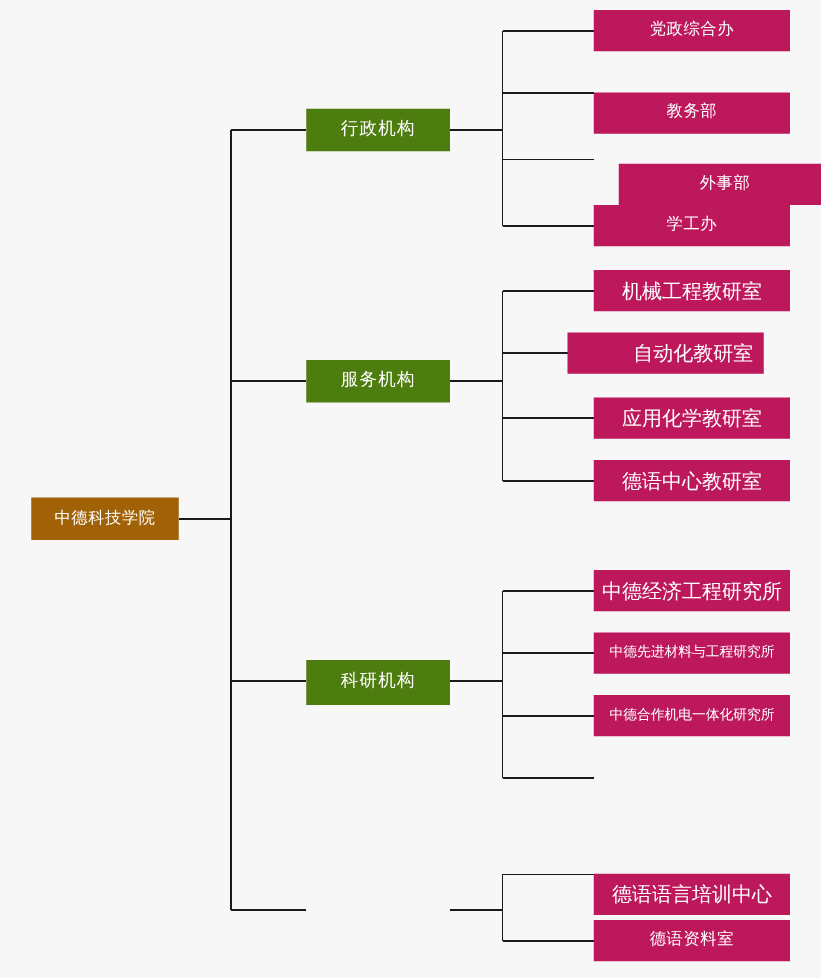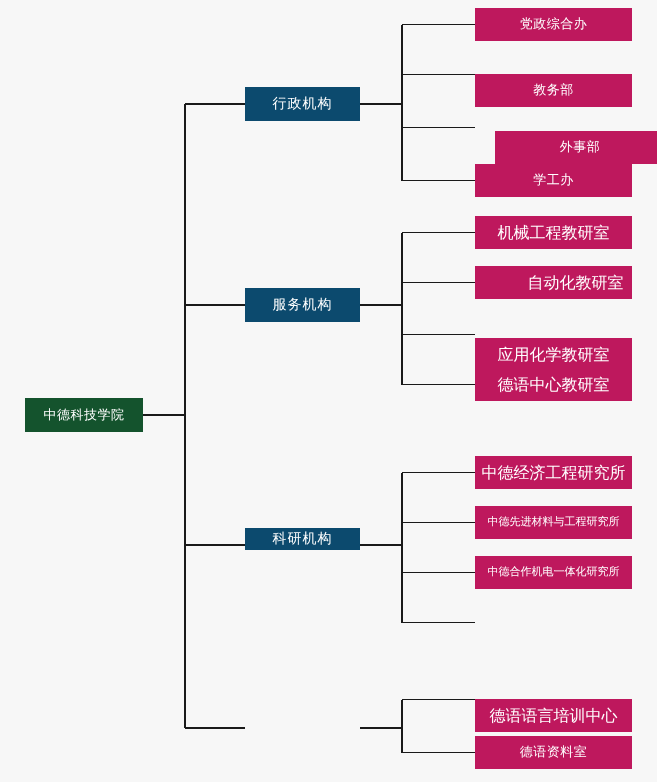--- a/index.html
+++ b/index.html
@@ -32,26 +32,26 @@
     display: flex;
     align-items: center;
     justify-content: center;
     color: #ffffff;
     text-align: center;
     line-height: 1.1;
     white-space: nowrap;
     overflow: hidden;
   }
   .node-root {
-    background: #14532d;
+    background: #a16207;
     font-size: 13px;
     letter-spacing: 0.5px;
   }
   .node-branch {
-    background: #0c4a6e;
+    background: #4d7c0f;
     font-size: 14px;
     letter-spacing: 1px;
   }
   .node-leaf {
     background: #be185d;
     font-size: 13px;
     letter-spacing: 0.5px;
   }
   .node-leaf.small {
     font-size: 16px;
@@ -97,22 +97,22 @@
       <line x1="402" y1="752.5" x2="475" y2="752.5" stroke="#1a1a1a" stroke-width="1.4" shape-rendering="crispEdges"></line>
     </svg>
 <div class="node node-root" style="left: 25px; top: 398px; width: 118px; height: 34px;">中德科技学院</div>
     <div class="node node-branch" style="left: 245px; top: 87px; width: 115px; height: 34px;">行政机构</div>
     <div class="node node-leaf" style="left: 475px; top: 8px; width: 157px; height: 33px;">党政综合办</div>
     <div class="node node-leaf" style="left: 475px; top: 58px; width: 157px; height: 33px; margin-top: 16px;">教务部</div>
     <div class="node node-leaf" style="left: 495px; top: 111px; width: 170px; height: 33px; margin-top: 20px;">外事部</div>
     <div class="node node-leaf" style="left: 475px; top: 164px; width: 157px; height: 33px;">学工办</div>
     <div class="node node-branch" style="left: 245px; top: 288px; width: 115px; height: 34px;">服务机构</div>
     <div class="node node-leaf small" style="left: 475px; top: 216px; width: 157px; height: 33px;">机械工程教研室</div>
-    <div class="node node-leaf small" style="left: 475px; top: 266px; width: 157px; height: 33px; padding-left: 44px;">自动化教研室</div>
-    <div class="node node-leaf small" style="left: 475px; top: 318px; width: 157px; height: 33px; margin-top: 20px;">应用化学教研室</div>
+    <div class="node node-leaf small" style="left: 454px; top: 266px; width: 157px; height: 33px; padding-left: 44px;">自动化教研室</div>
+    <div class="node node-leaf small" style="left: 475px; top: 318px; width: 157px; height: 33px;">应用化学教研室</div>
     <div class="node node-leaf small" style="left: 475px; top: 368px; width: 157px; height: 33px;">德语中心教研室</div>
-    <div class="node node-branch" style="left: 245px; top: 528px; width: 115px; height: 22px;">科研机构</div>
+    <div class="node node-branch" style="left: 245px; top: 528px; width: 115px; height: 36px;">科研机构</div>
     <div class="node node-leaf small" style="left: 475px; top: 456px; width: 157px; height: 33px;">中德经济工程研究所</div>
     <div class="node node-leaf xsmall" style="left: 475px; top: 506px; width: 157px; height: 33px;">中德先进材料与工程研究所</div>
     <div class="node node-leaf xsmall" style="left: 475px; top: 556px; width: 157px; height: 33px;">中德合作机电一体化研究所</div>
     <div class="node node-leaf small" style="left: 475px; top: 699px; width: 157px; height: 33px;">德语语言培训中心</div>
     <div class="node node-leaf" style="left: 475px; top: 736px; width: 157px; height: 33px;">德语资料室</div>
   </div>
 
 </body></html>

